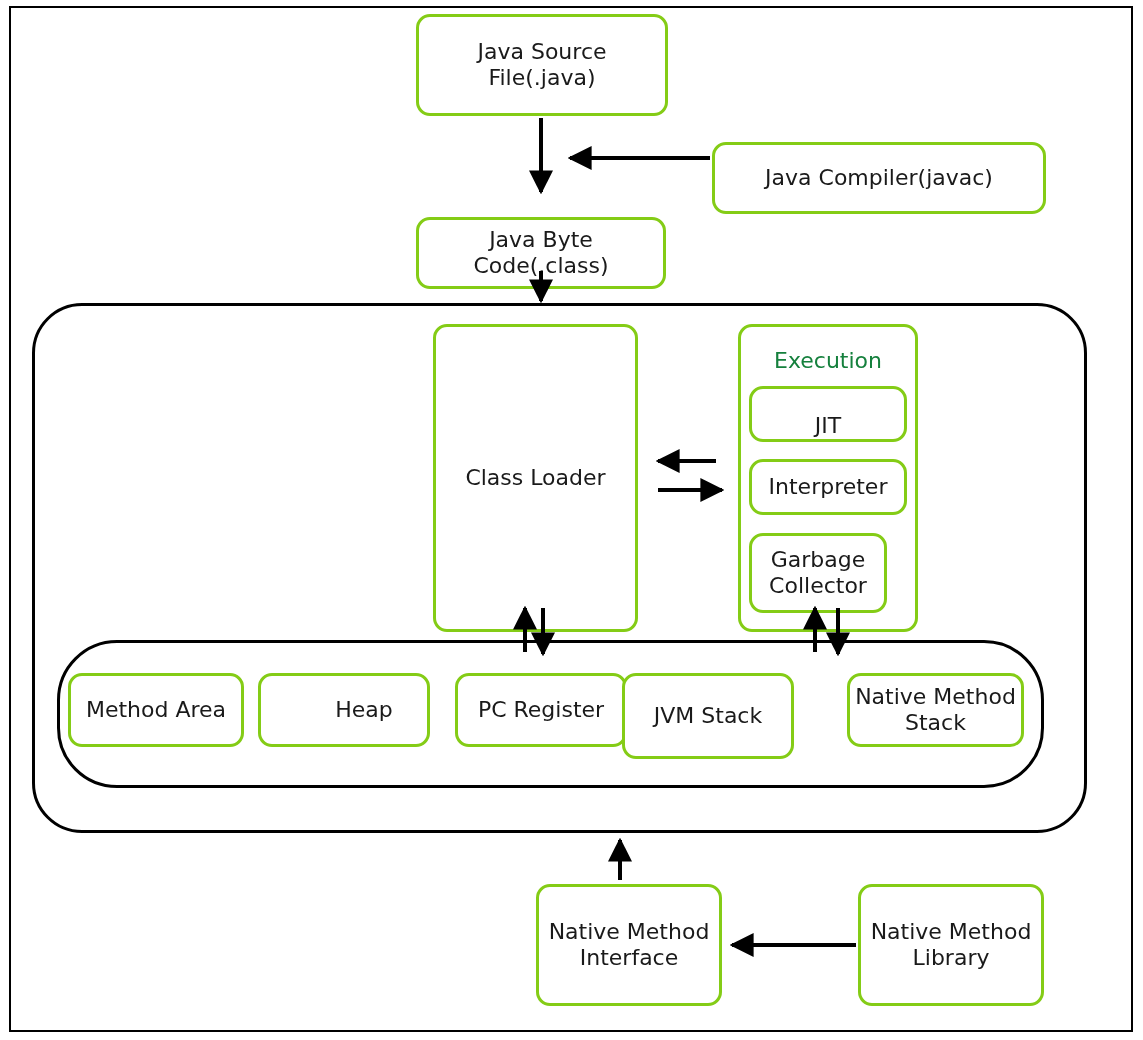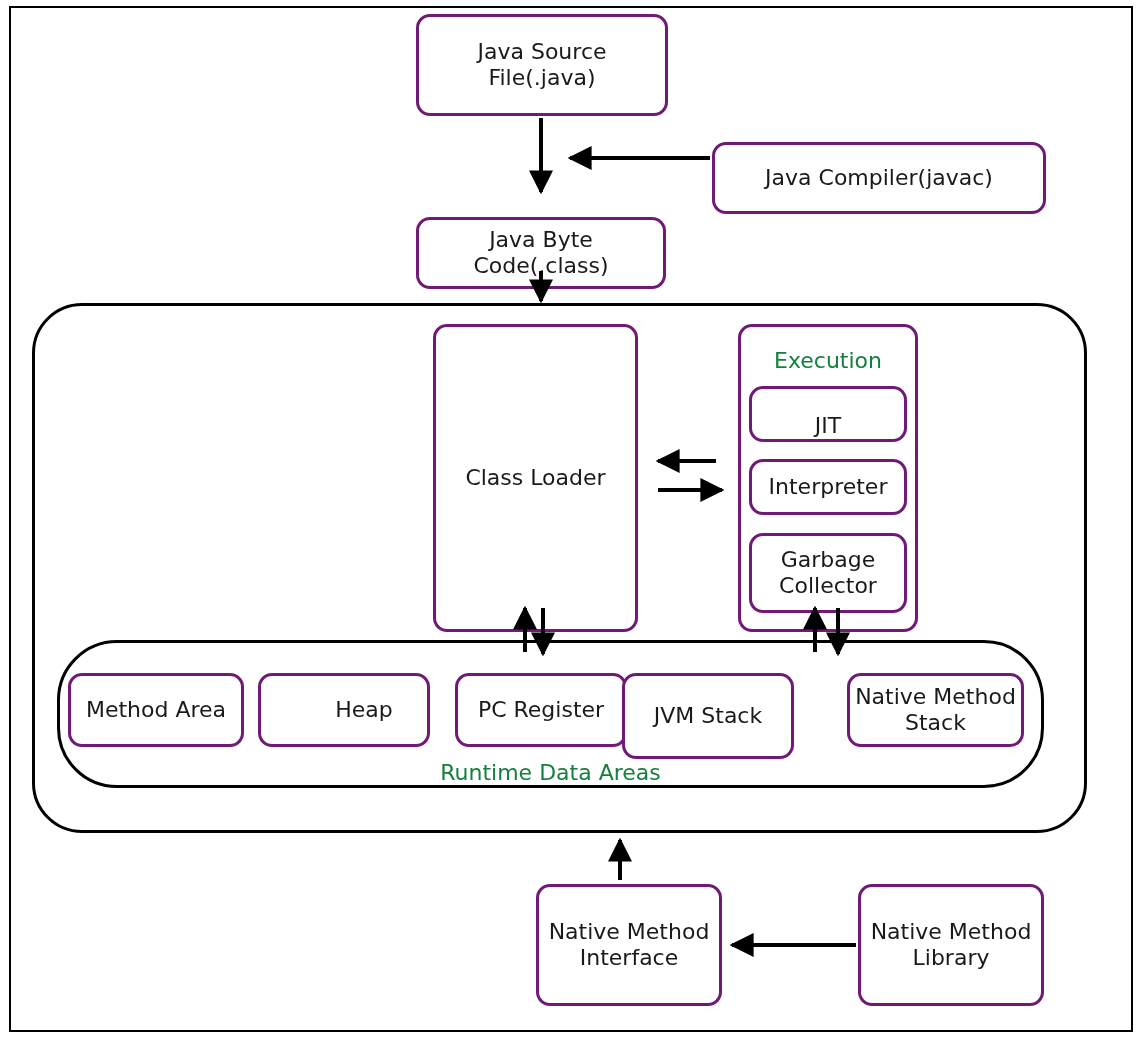--- a/index.html
+++ b/index.html
@@ -34,21 +34,21 @@
     display: flex;
     align-items: center;
     justify-content: center;
     text-align: center;
     color: #1a1a1a;
     background: #ffffff;
     line-height: 1.18;
   }
   
   .blue-box {
-    border: 3px solid #701a75;
+    border: 3px solid #84cc16;
     border-radius: 14px;
     font-size: 22px;
   }
   
   .black-box {
     position: absolute;
     box-sizing: border-box;
     border: 3px solid #000000;
     background: transparent;
   }
@@ -102,21 +102,21 @@
   <div class="container-caption" style="left:738px; top:348px; width:180px;">Execution</div>
 
   <div class="node blue-box" style="left:749px; top:386px; width:158px; height:56px;align-items:flex-end;">
     <span class="label-text">JIT</span>
   </div>
 
   <div class="node blue-box" style="left:749px; top:459px; width:158px; height:56px;">
     <span class="label-text">Interpreter</span>
   </div>
 
-  <div class="node blue-box" style="left:749px; top:533px; width:158px; height:80px;">
+  <div class="node blue-box" style="left:749px; top:533px; width:138px; height:80px;">
     <span class="label-text">Garbage
 Collector</span>
   </div>
 
   <div class="black-box" style="left:57px; top:640px; width:987px; height:148px; border-radius:60px;"></div>
 
   <div class="node blue-box" style="left:68px; top:673px; width:176px; height:74px;">
     <span class="label-text">Method Area</span>
   </div>
 
@@ -130,21 +130,20 @@
 
   <div class="node blue-box" style="left:622px; top:673px; width:172px; height:86px;align-items:center;">
     <span class="label-text">JVM Stack</span>
   </div>
 
   <div class="node blue-box" style="left:847px; top:673px; width:177px; height:74px;">
     <span class="label-text">Native Method
 Stack</span>
   </div>
 
-  <div class="container-caption" style="left:57px; top:760px; width:987px;">Runtime Data Areas</div>
 
   <div class="node blue-box" style="left:536px; top:884px; width:186px; height:122px;">
     <span class="label-text">Native Method
 Interface</span>
   </div>
 
   <div class="node blue-box" style="left:858px; top:884px; width:186px; height:122px;">
     <span class="label-text">Native Method
 Library</span>
   </div>

